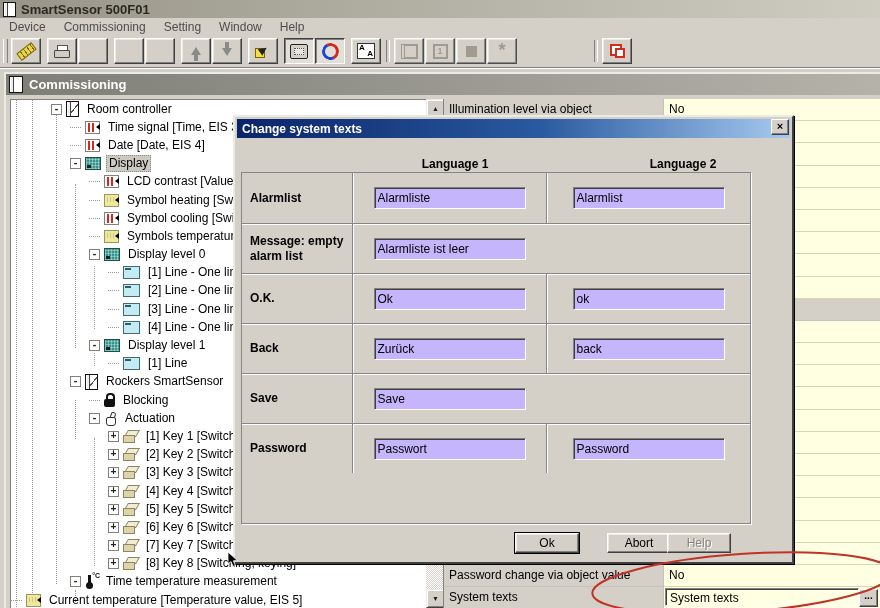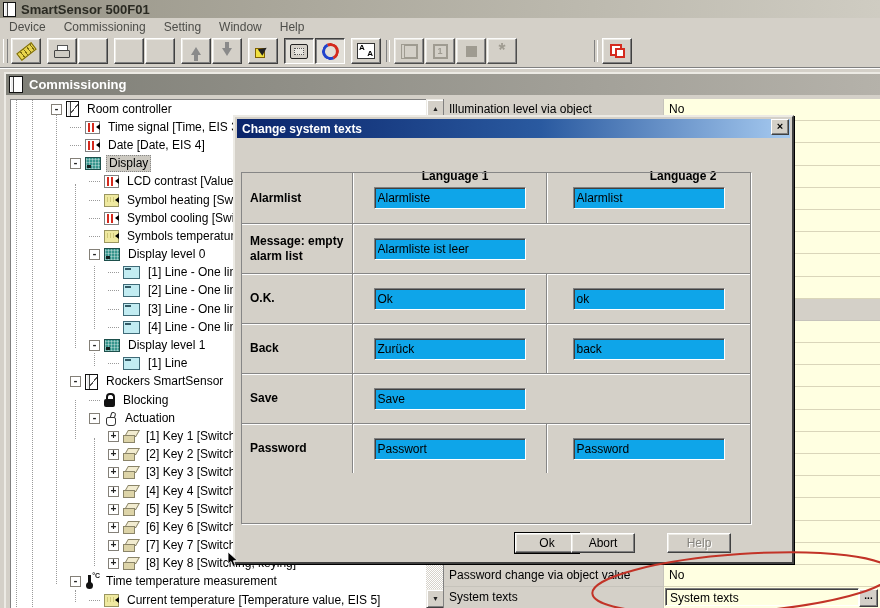--- a/index.html
+++ b/index.html
@@ -102,32 +102,32 @@
   .pname{width:220px;box-sizing:border-box;padding:3px 0 0 5px;border-bottom:1px solid #c6c3bb;border-right:1px solid #c6c3bb;background:#d4d0c8;overflow:hidden;white-space:nowrap}
   .pvalue{flex:1;box-sizing:border-box;padding:3px 0 0 5px;background:#ffffe1;border-bottom:1px solid #dad6ba;position:relative;overflow:hidden;white-space:nowrap}
   .prow.gray .pvalue,.prow.gray .pname{background:#d4d0c8;border-bottom-color:#c6c3bb}
   .pedit{position:absolute;left:1px;top:1px;bottom:2px;right:22px;background:#ffffe1;border:1px solid;border-color:#808080 #fff #fff #808080;box-shadow:inset 1px 1px 0 #404040;padding:2px 0 0 4px;box-sizing:border-box}
   .pbtn{position:absolute;right:3px;top:2px;width:17px;height:16px;background:#d4d0c8;border:1px solid;border-color:#fff #404040 #404040 #fff;box-shadow:inset -1px -1px 0 #808080;text-align:center;font:bold 10px/12px "Liberation Sans",sans-serif}
 
   
   .dialog{position:absolute;left:233px;top:115px;width:557px;height:445px;background:#d4d0c8;border:2px solid;border-color:#eceae4 #404040 #404040 #eceae4;box-shadow:1px 1px 0 #000;z-index:10}
   .dlg-title{position:absolute;left:2px;top:2px;right:2px;height:19px;background:linear-gradient(90deg,#0a246a,#2a5aa0 55%,#a6caf0);color:#fff;font-weight:bold;display:flex;align-items:center;padding-left:5px;box-sizing:border-box}
   .dlg-close{position:absolute;right:3px;top:2px;width:16px;height:14px;background:#d4d0c8;border:1px solid;border-color:#fff #404040 #404040 #fff;box-shadow:inset -1px -1px 0 #808080;font:bold 11px/12px "Liberation Sans",sans-serif;text-align:center;color:#000}
-  .dlg-header{position:absolute;top:52px;font-weight:bold;width:200px;text-align:center}
+  .dlg-header{position:absolute;top:40px;font-weight:bold;width:200px;text-align:center}
   .dlg-table{position:absolute;left:6px;top:55px;width:508px;height:350px;border:1px solid #868686;box-shadow:1px 1px 0 #fff}
   .dlg-row{display:grid;grid-template-columns:110px 194px 204px;height:50px;box-sizing:border-box}
   .dlg-row + .dlg-row{border-top:1px solid #868686;box-shadow:inset 0 1px 0 #fff}
   .dlg-cell{display:flex;align-items:center;box-sizing:border-box}
   .dlg-cell + .dlg-cell{border-left:1px solid #868686;box-shadow:inset 1px 0 0 #fff}
   .dlg-label{font-weight:bold;padding-left:8px;line-height:15px}
-  .dlg-input{display:block;margin:0 auto;width:152px;height:22px;box-sizing:border-box;background:#0ea5e9;border:1px solid;border-color:#808080 #fff #fff #808080;box-shadow:inset 1px 1px 0 #404040;font:12px "Liberation Sans",sans-serif;padding:0 3px;outline:none}
+  .dlg-input{display:block;margin:0 auto;width:152px;height:22px;box-sizing:border-box;background:#c4b5fd;border:1px solid;border-color:#808080 #fff #fff #808080;box-shadow:inset 1px 1px 0 #404040;font:12px "Liberation Sans",sans-serif;padding:0 3px;outline:none}
   .btn{position:absolute;top:416px;width:64px;height:20px;background:#d4d0c8;border:1px solid;border-color:#fff #404040 #404040 #fff;box-shadow:inset -1px -1px 0 #808080,inset 1px 1px 0 #eceae4;font:12px "Liberation Sans",sans-serif;padding:0}
   .btn.default{outline:1px solid #000}
   .btn.disabled{color:#86847e;text-shadow:1px 1px 0 #fff}
-  .btn:nth-child(1){left:280px}.btn:nth-child(2){left:336px}.btn:nth-child(3){left:432px}
+  .btn:nth-child(1){left:280px}.btn:nth-child(2){left:372px}.btn:nth-child(3){left:432px}
 
   
   #annotation{position:absolute;left:0;top:0;width:880px;height:608px;pointer-events:none;z-index:30}
   #cursor{position:absolute;left:227px;top:552px;z-index:25;pointer-events:none}
 </style>
 </head>
 <body>
 
 <div id="screen">
 
@@ -350,21 +350,21 @@
           <div class="trow" style="padding-left: 97px;">
             <div class="texp">+</div>
             <div class="ticon key-icon"></div>
             <div class="tlabel">[8] Key 8 [Switching, keying]</div>
           </div>
           <div class="trow" style="padding-left: 59px;">
             <div class="texp">-</div>
             <div class="ticon thermometer-icon"></div>
             <div class="tlabel">Time temperature measurement</div>
           </div>
-          <div class="trow" style="padding-left: 78px;">
+          <div class="trow" style="">
             <div class="tstub"></div>
             <div class="ticon comm-object-yellow-icon"></div>
             <div class="tlabel">Current temperature [Temperature value, EIS 5]</div>
           </div>
         </div>
     </div>
 
     <div class="vscroll">
       <div class="sb-btn raised" style="top:0">▲</div>
       <div class="sb-btn raised" style="bottom:0;top:auto">▼</div>

